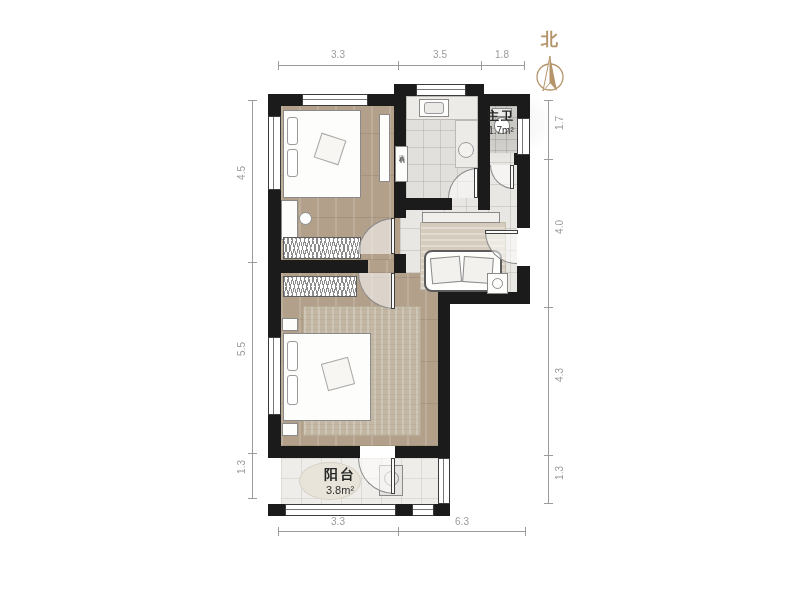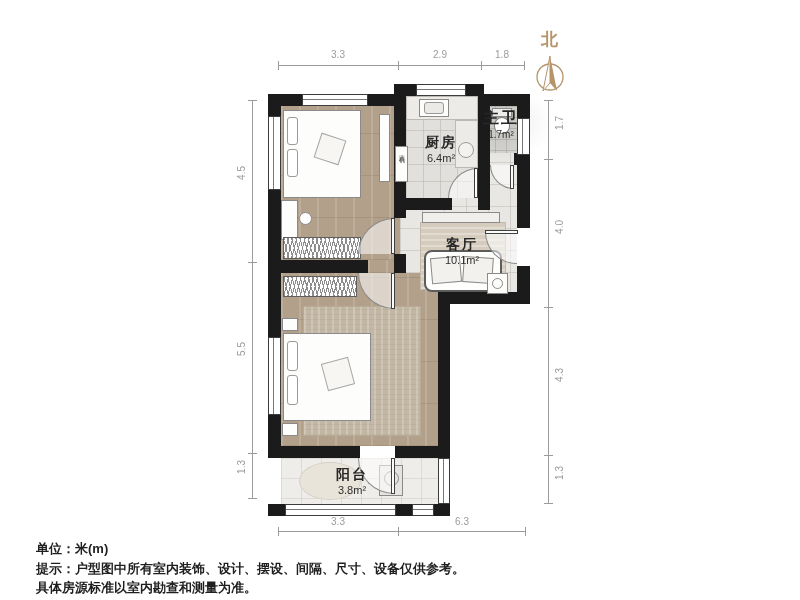--- a/index.html
+++ b/index.html
@@ -167,44 +167,36 @@
 
   <div class="arc arc-bl" style="left:490px;top:165px;width:24px;height:24px"></div>
   <div class="leaf" style="left:510px;top:165px;width:4px;height:24px"></div>
 
   <div class="arc arc-bl" style="left:485px;top:232px;width:32px;height:32px"></div>
   <div class="leaf" style="left:485px;top:230px;width:33px;height:4px"></div>
 
   <div class="arc arc-bl" style="left:358px;top:458px;width:36px;height:36px"></div>
   <div class="leaf" style="left:391px;top:458px;width:4px;height:36px"></div>
 
-  <div class="room-label" style="left:399px;top:134px">
-    <div class="room-name">厨房</div>
-    <div class="room-area">6.4m²</div>
-  </div>
   <div class="room-label" style="left:459px;top:108px">
-    <div class="room-name" style="font-size:16px">主卫</div>
+    <div class="room-name" style="font-size:12px">主卫</div>
     <div class="room-area" style="font-size:10px">1.7m²</div>
   </div>
-  <div class="room-label" style="left:420px;top:236px">
-    <div class="room-name">客厅</div>
-    <div class="room-area">10.1m²</div>
-  </div>
-  <div class="room-label" style="left:310px;top:466px">
+  <div class="room-label" style="left:298px;top:466px">
     <div class="room-name">阳台</div>
     <div class="room-area">3.8m²</div>
   </div>
 
   <div class="dim-line-h" style="left:278px;top:65px;width:246px">
     <span class="tick-v" style="left:0"></span>
       <span class="tick-v" style="left:120px"></span>
     <span class="tick-v" style="left:203px"></span>
       <span class="tick-v" style="left:246px"></span>
     <span class="dim-label" style="left:60px;top:-16px">3.3</span>
-    <span class="dim-label" style="left:162px;top:-16px">2.9</span>
+    <span class="dim-label" style="left:162px;top:-16px">3.5</span>
     <span class="dim-label" style="left:224px;top:-16px">1.8</span>
   </div>
   <div class="dim-line-h" style="left:278px;top:531px;width:247px">
     <span class="tick-v" style="left:0"></span>
       <span class="tick-v" style="left:120px"></span>
     <span class="tick-v" style="left:247px"></span>
     <span class="dim-label" style="left:60px;top:-15px">3.3</span>
     <span class="dim-label" style="left:184px;top:-15px">6.3</span>
   </div>
   <div class="dim-line-v" style="left:252px;top:100px;height:398px">
@@ -230,19 +222,14 @@
 
   <div class="north">
     <div class="north-label">北</div>
     <svg width="40" height="54" viewBox="0 0 40 54">
       <circle cx="20" cy="26" r="13" fill="none" stroke="#b5946a" stroke-width="1.3"></circle>
       <polygon points="20,5 27,40 20,32" fill="#b5946a"></polygon>
       <polygon points="20,5 13,40 20,32" fill="#ffffff" stroke="#b5946a" stroke-width="1"></polygon>
     </svg>
   </div>
 
-  <div class="notes">
-    <div>单位：米(m)</div>
-    <div>提示：户型图中所有室内装饰、设计、摆设、间隔、尺寸、设备仅供参考。</div>
-    <div>具体房源标准以室内勘查和测量为准。</div>
-  </div>
 
 </div>
 
 </body></html>

